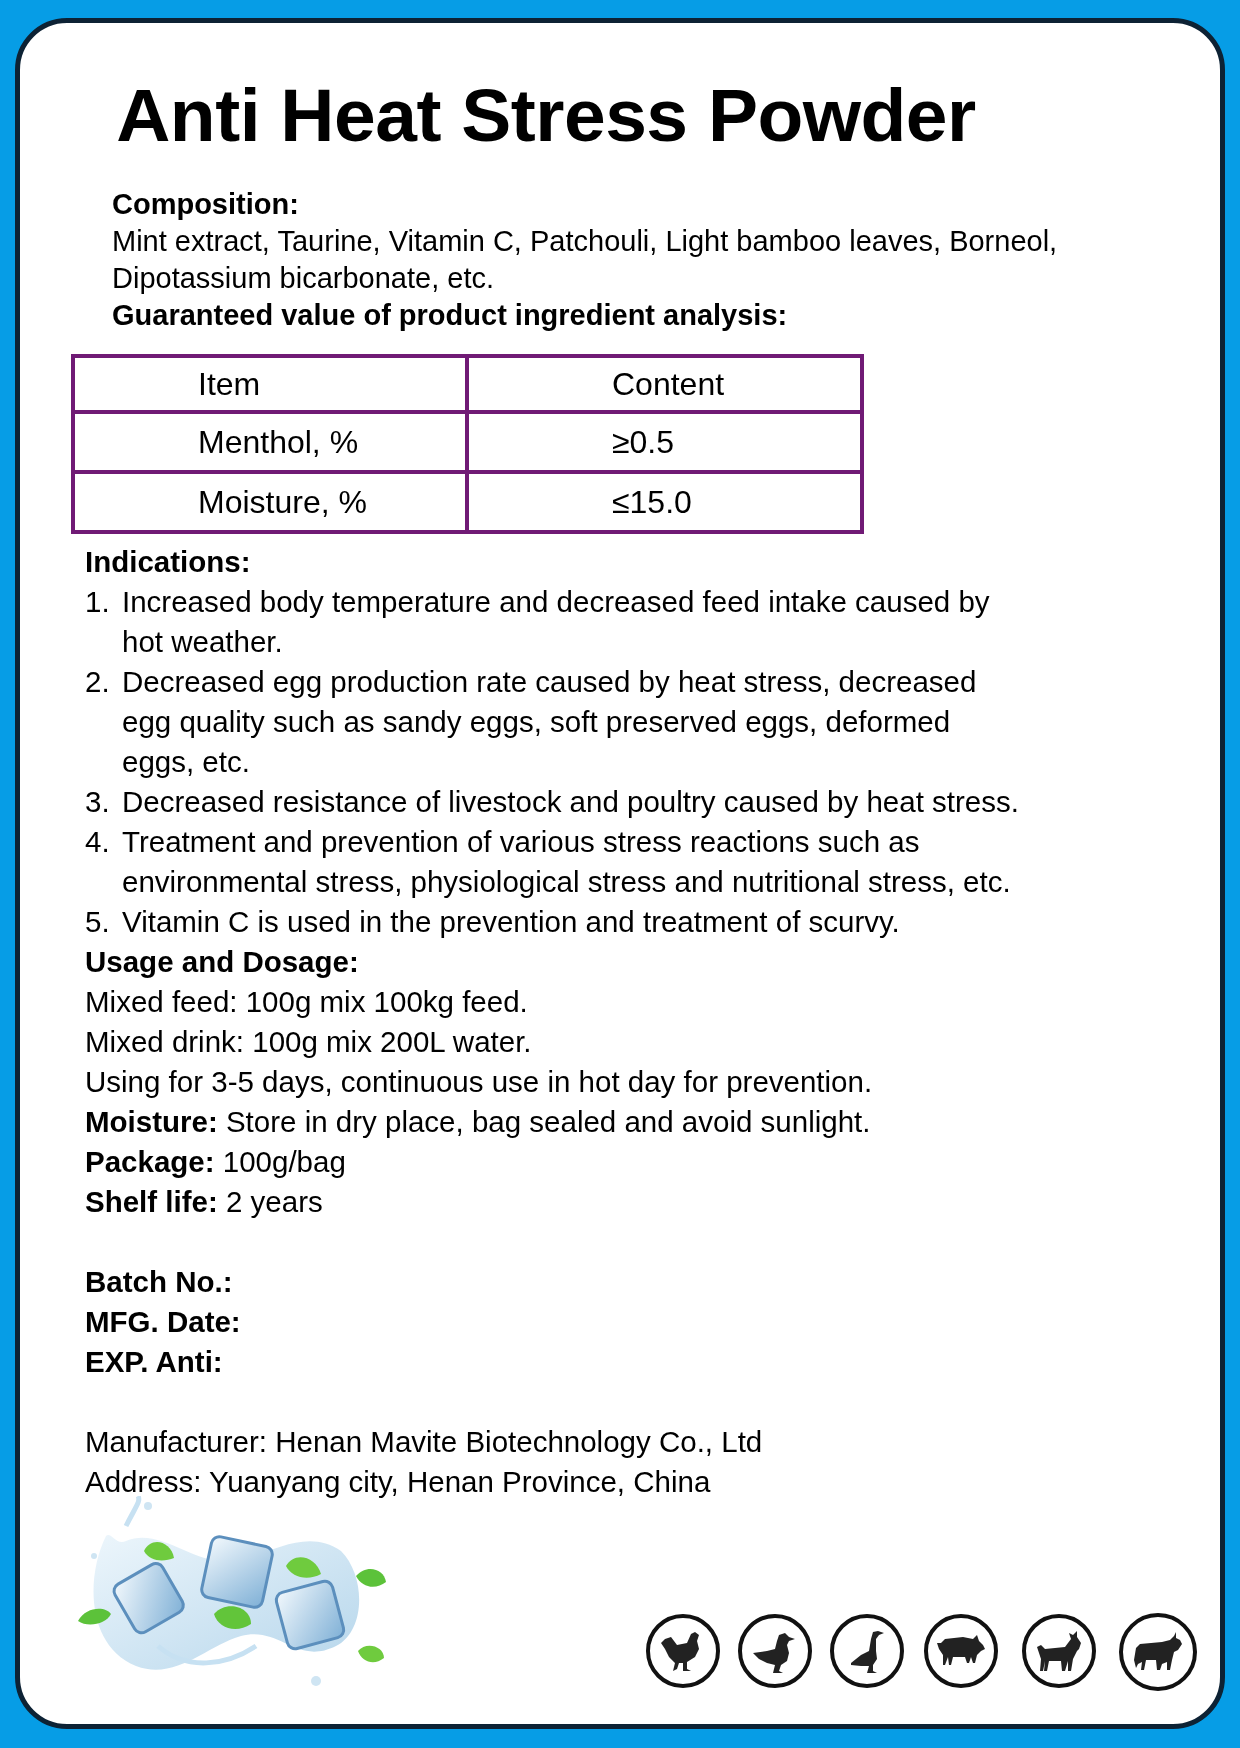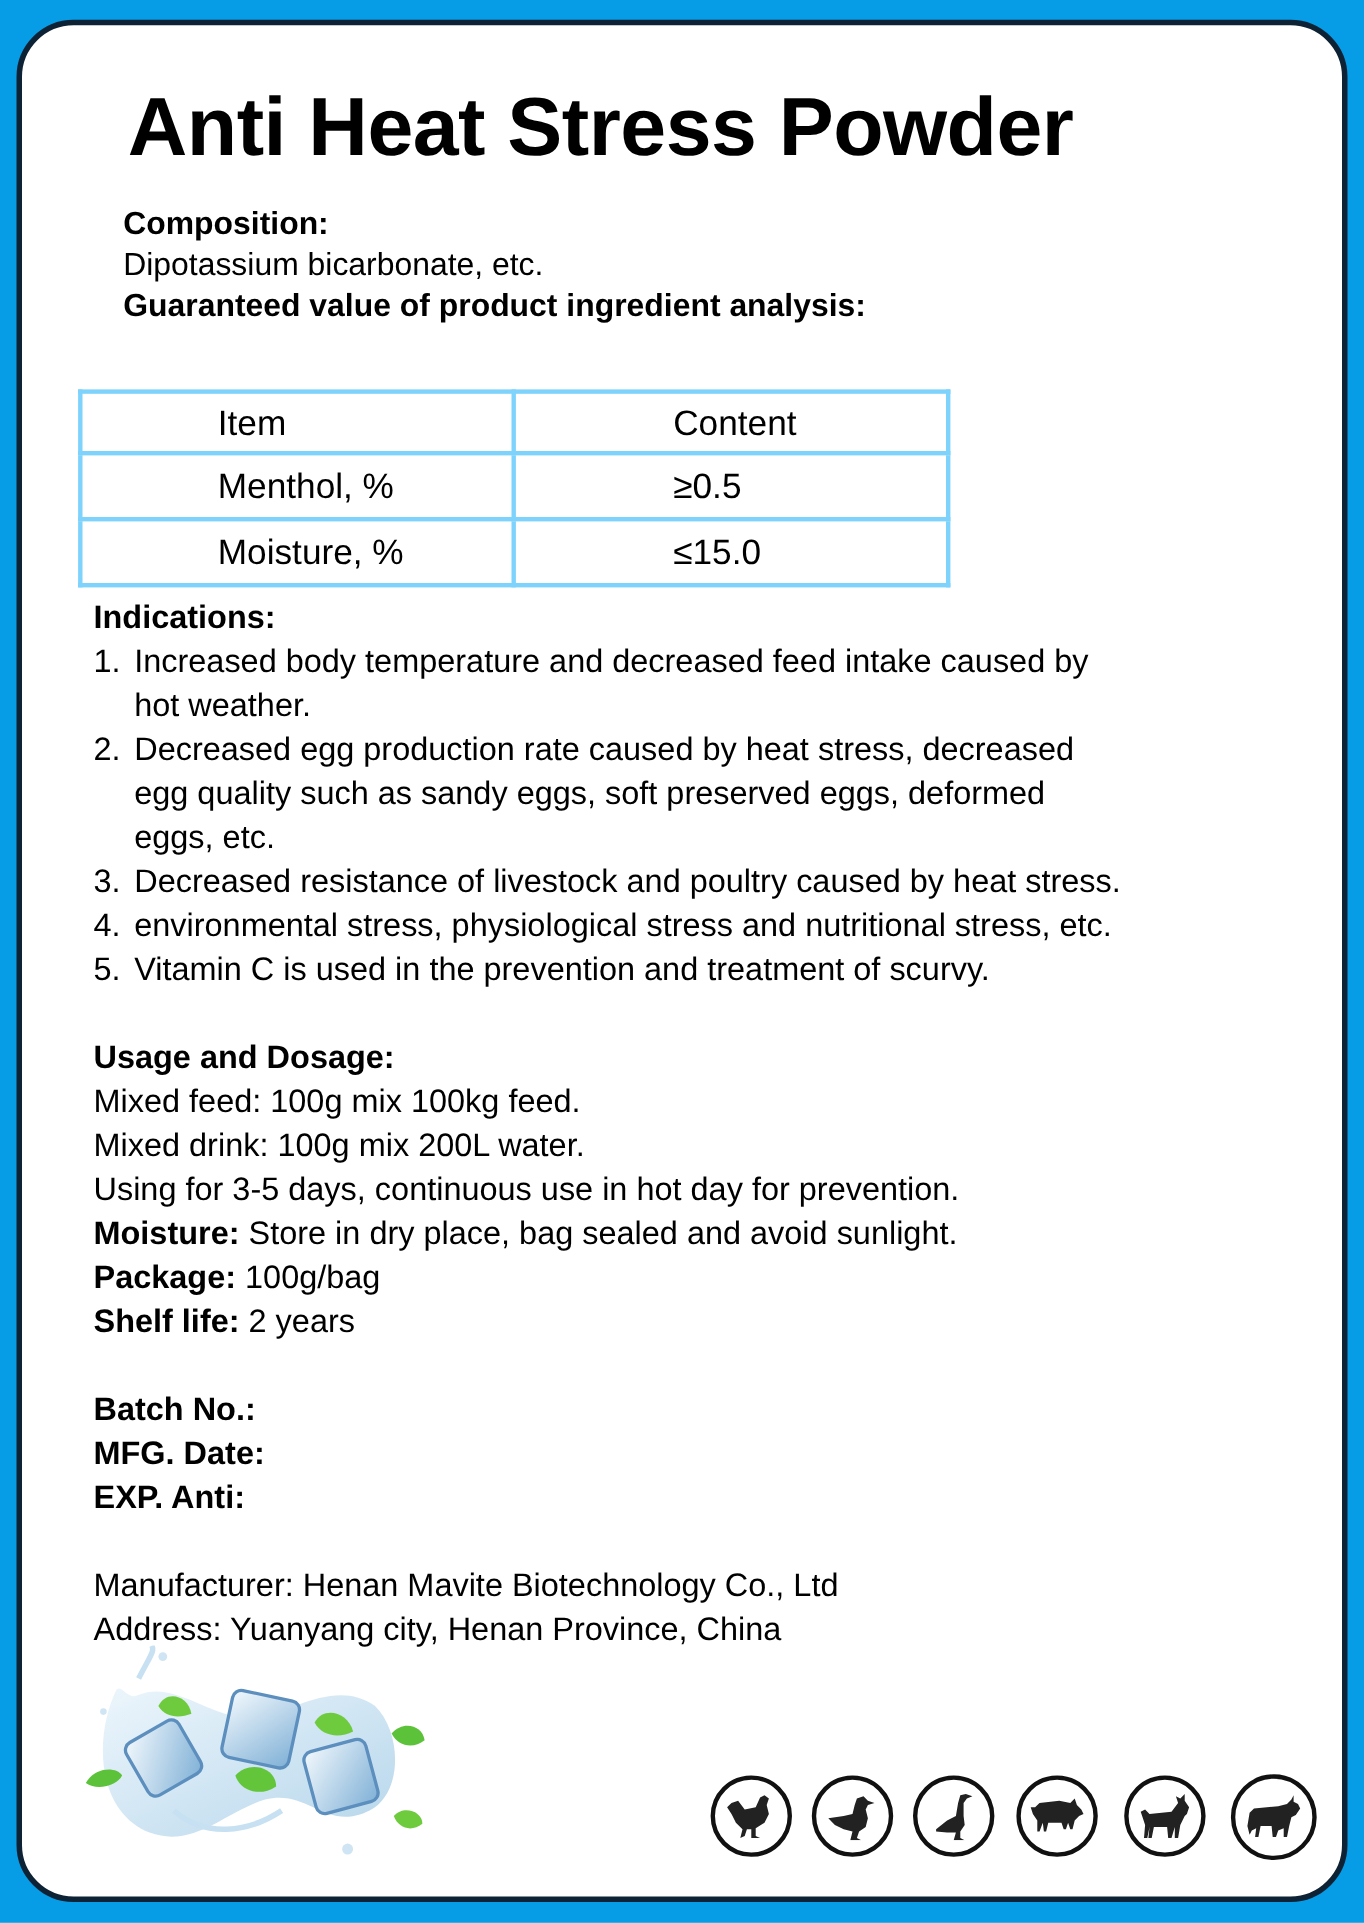--- a/index.html
+++ b/index.html
@@ -31,21 +31,21 @@
   .comp div { height: 37px; }
 
   table.spec {
     position: absolute;
     left: 71px; top: 354px;
     width: 793px; height: 179px;
     border-collapse: collapse;
     font-size: 32px;
   }
   table.spec td {
-    border: 4px solid #7dd3fc;
+    border: 4px solid #701a75;
     padding: 0; height: 56px; vertical-align: middle;
   }
   table.spec td.c1 { width: 394px; padding-left: 123px; box-sizing: border-box; }
   table.spec td.c2 { padding-left: 143px; }
   table.spec tr.hdr td { height: 52px; }
 
   .ind { left: 85px; top: 542px; font-size: 29.5px; line-height: 40px; }
   .ind .li { position: relative; padding-left: 37px; }
   .ind .num { position: absolute; left: 0; top: 0; }
 
@@ -66,20 +66,21 @@
 </style>
 </head>
 <body>
 
 <div class="panel"></div>
 
 <div class="abs title">Anti Heat Stress Powder</div>
 
 <div class="abs comp t29">
   <div class="b">Composition:</div>
+  <div>Mint extract, Taurine, Vitamin C, Patchouli, Light bamboo leaves, Borneol,</div>
   <div>Dipotassium bicarbonate, etc.</div>
   <div class="b">Guaranteed value of product ingredient analysis:</div>
 </div>
 
 <table class="spec">
   <tbody>
       <tr class="hdr">
     <td class="c1">Item</td>
     <td class="c2">Content</td>
   </tr>
@@ -106,20 +107,21 @@
     <div>Decreased egg production rate caused by heat stress, decreased</div>
     <div>egg quality such as sandy eggs, soft preserved eggs, deformed</div>
     <div>eggs, etc.</div>
   </div>
   <div class="li">
     <span class="num">3.</span>
     <div>Decreased resistance of livestock and poultry caused by heat stress.</div>
   </div>
   <div class="li">
     <span class="num">4.</span>
+    <div>Treatment and prevention of various stress reactions such as</div>
     <div>environmental stress, physiological stress and nutritional stress, etc.</div>
   </div>
   <div class="li">
     <span class="num">5.</span>
     <div>Vitamin C is used in the prevention and treatment of scurvy.</div>
   </div>
 </div>
 
 <div class="abs lower">
   <div class="b">Usage and Dosage:</div>

